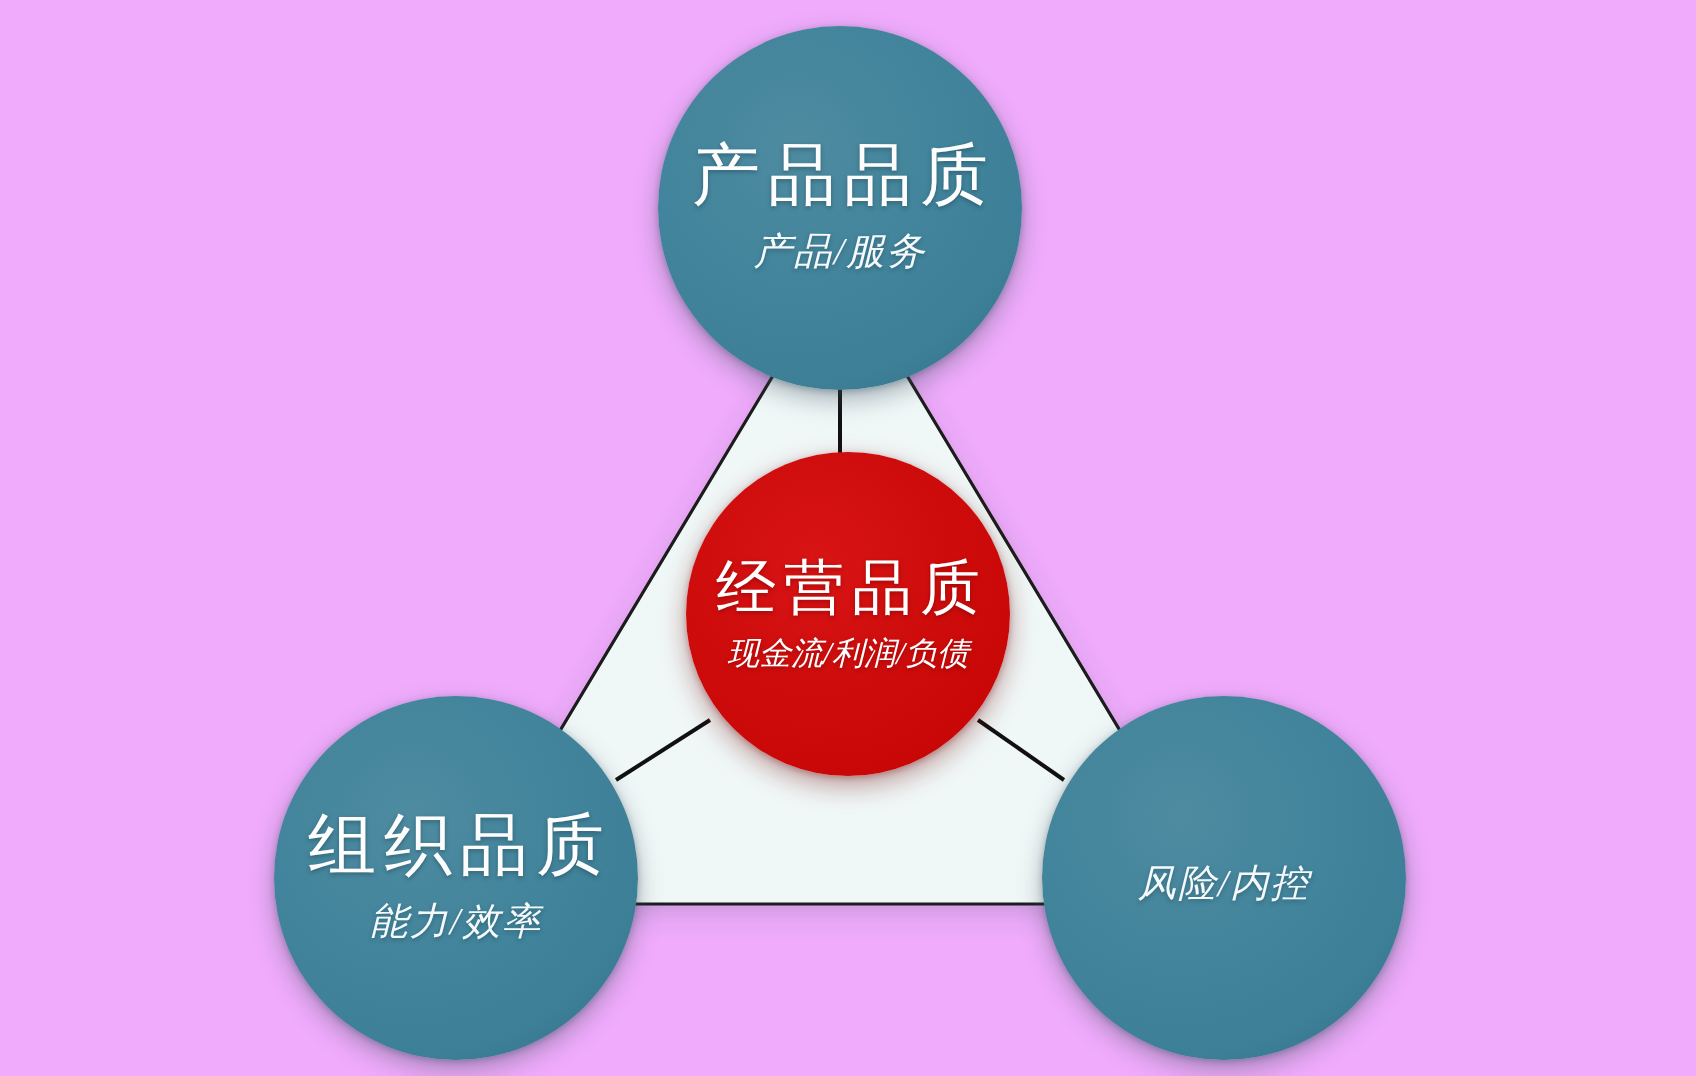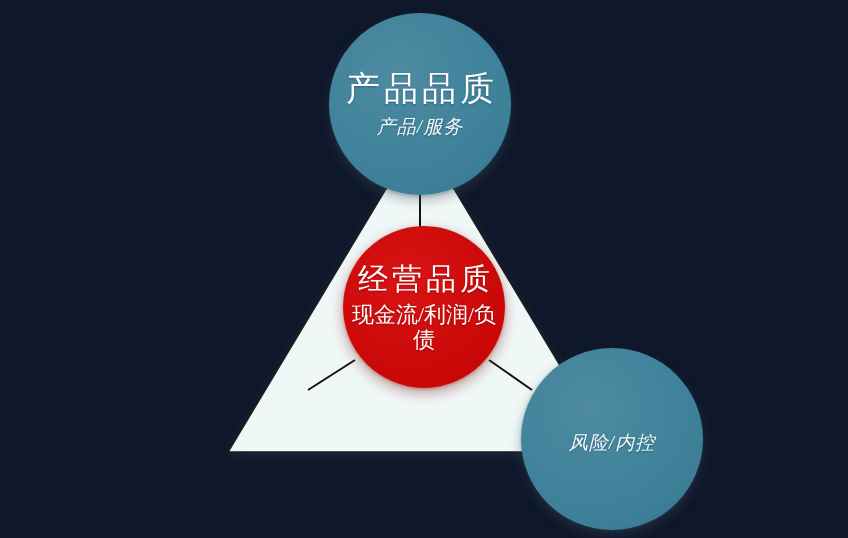--- a/index.html
+++ b/index.html
@@ -8,21 +8,21 @@
     padding: 0;
     background: #ffffff;
   }
   body {
     font-family: "Liberation Serif", "DejaVu Serif", serif;
   }
   #canvas {
     position: relative;
     width: 848px;
     height: 538px;
-    background: #0f172a;
+    background: #f0abfc;
     overflow: hidden;
   }
   #diagram-svg {
     position: absolute;
     left: 0;
     top: 0;
     width: 848px;
     height: 538px;
   }
   .node {
@@ -78,25 +78,26 @@
     box-shadow: 0 5px 13px rgba(120, 20, 20, 0.40),
                 0 1px 3px rgba(100, 10, 10, 0.30);
     color: #ffffff;
   }
   .node-center .node-title {
     font-size: 30px;
     color: #ffffff;
     text-shadow: 0 1px 2px rgba(110, 0, 0, 0.50);
   }
   .node-center .node-sub {
-    font-size: 22px;
+    font-size: 16px;
     color: #ffffff;
     margin-top: 8px;
     letter-spacing: 0px;
     text-shadow: 0 1px 2px rgba(110, 0, 0, 0.50);
+    font-style: italic;
   }
   
   #node-product   { left: 329px; top: 13px; }
   #node-center    { left: 343px; top: 226px; }
   #node-org       { left: 137px; top: 348px; }
   #node-risk      { left: 521px; top: 348px; }
 </style>
 </head>
 <body>
 
@@ -119,18 +120,22 @@
   <div class="node node-corner" id="node-product">
     <div class="node-title">产品品质</div>
     <div class="node-sub">产品/服务</div>
   </div>
 
   <div class="node node-center" id="node-center">
     <div class="node-title">经营品质</div>
     <div class="node-sub">现金流/利润/负债</div>
   </div>
 
+  <div class="node node-corner" id="node-org">
+    <div class="node-title">组织品质</div>
+    <div class="node-sub">能力/效率</div>
+  </div>
 
   <div class="node node-corner" id="node-risk">
     <div class="node-sub">风险/内控</div>
   </div>
 
 </div>
 
 </body></html>

